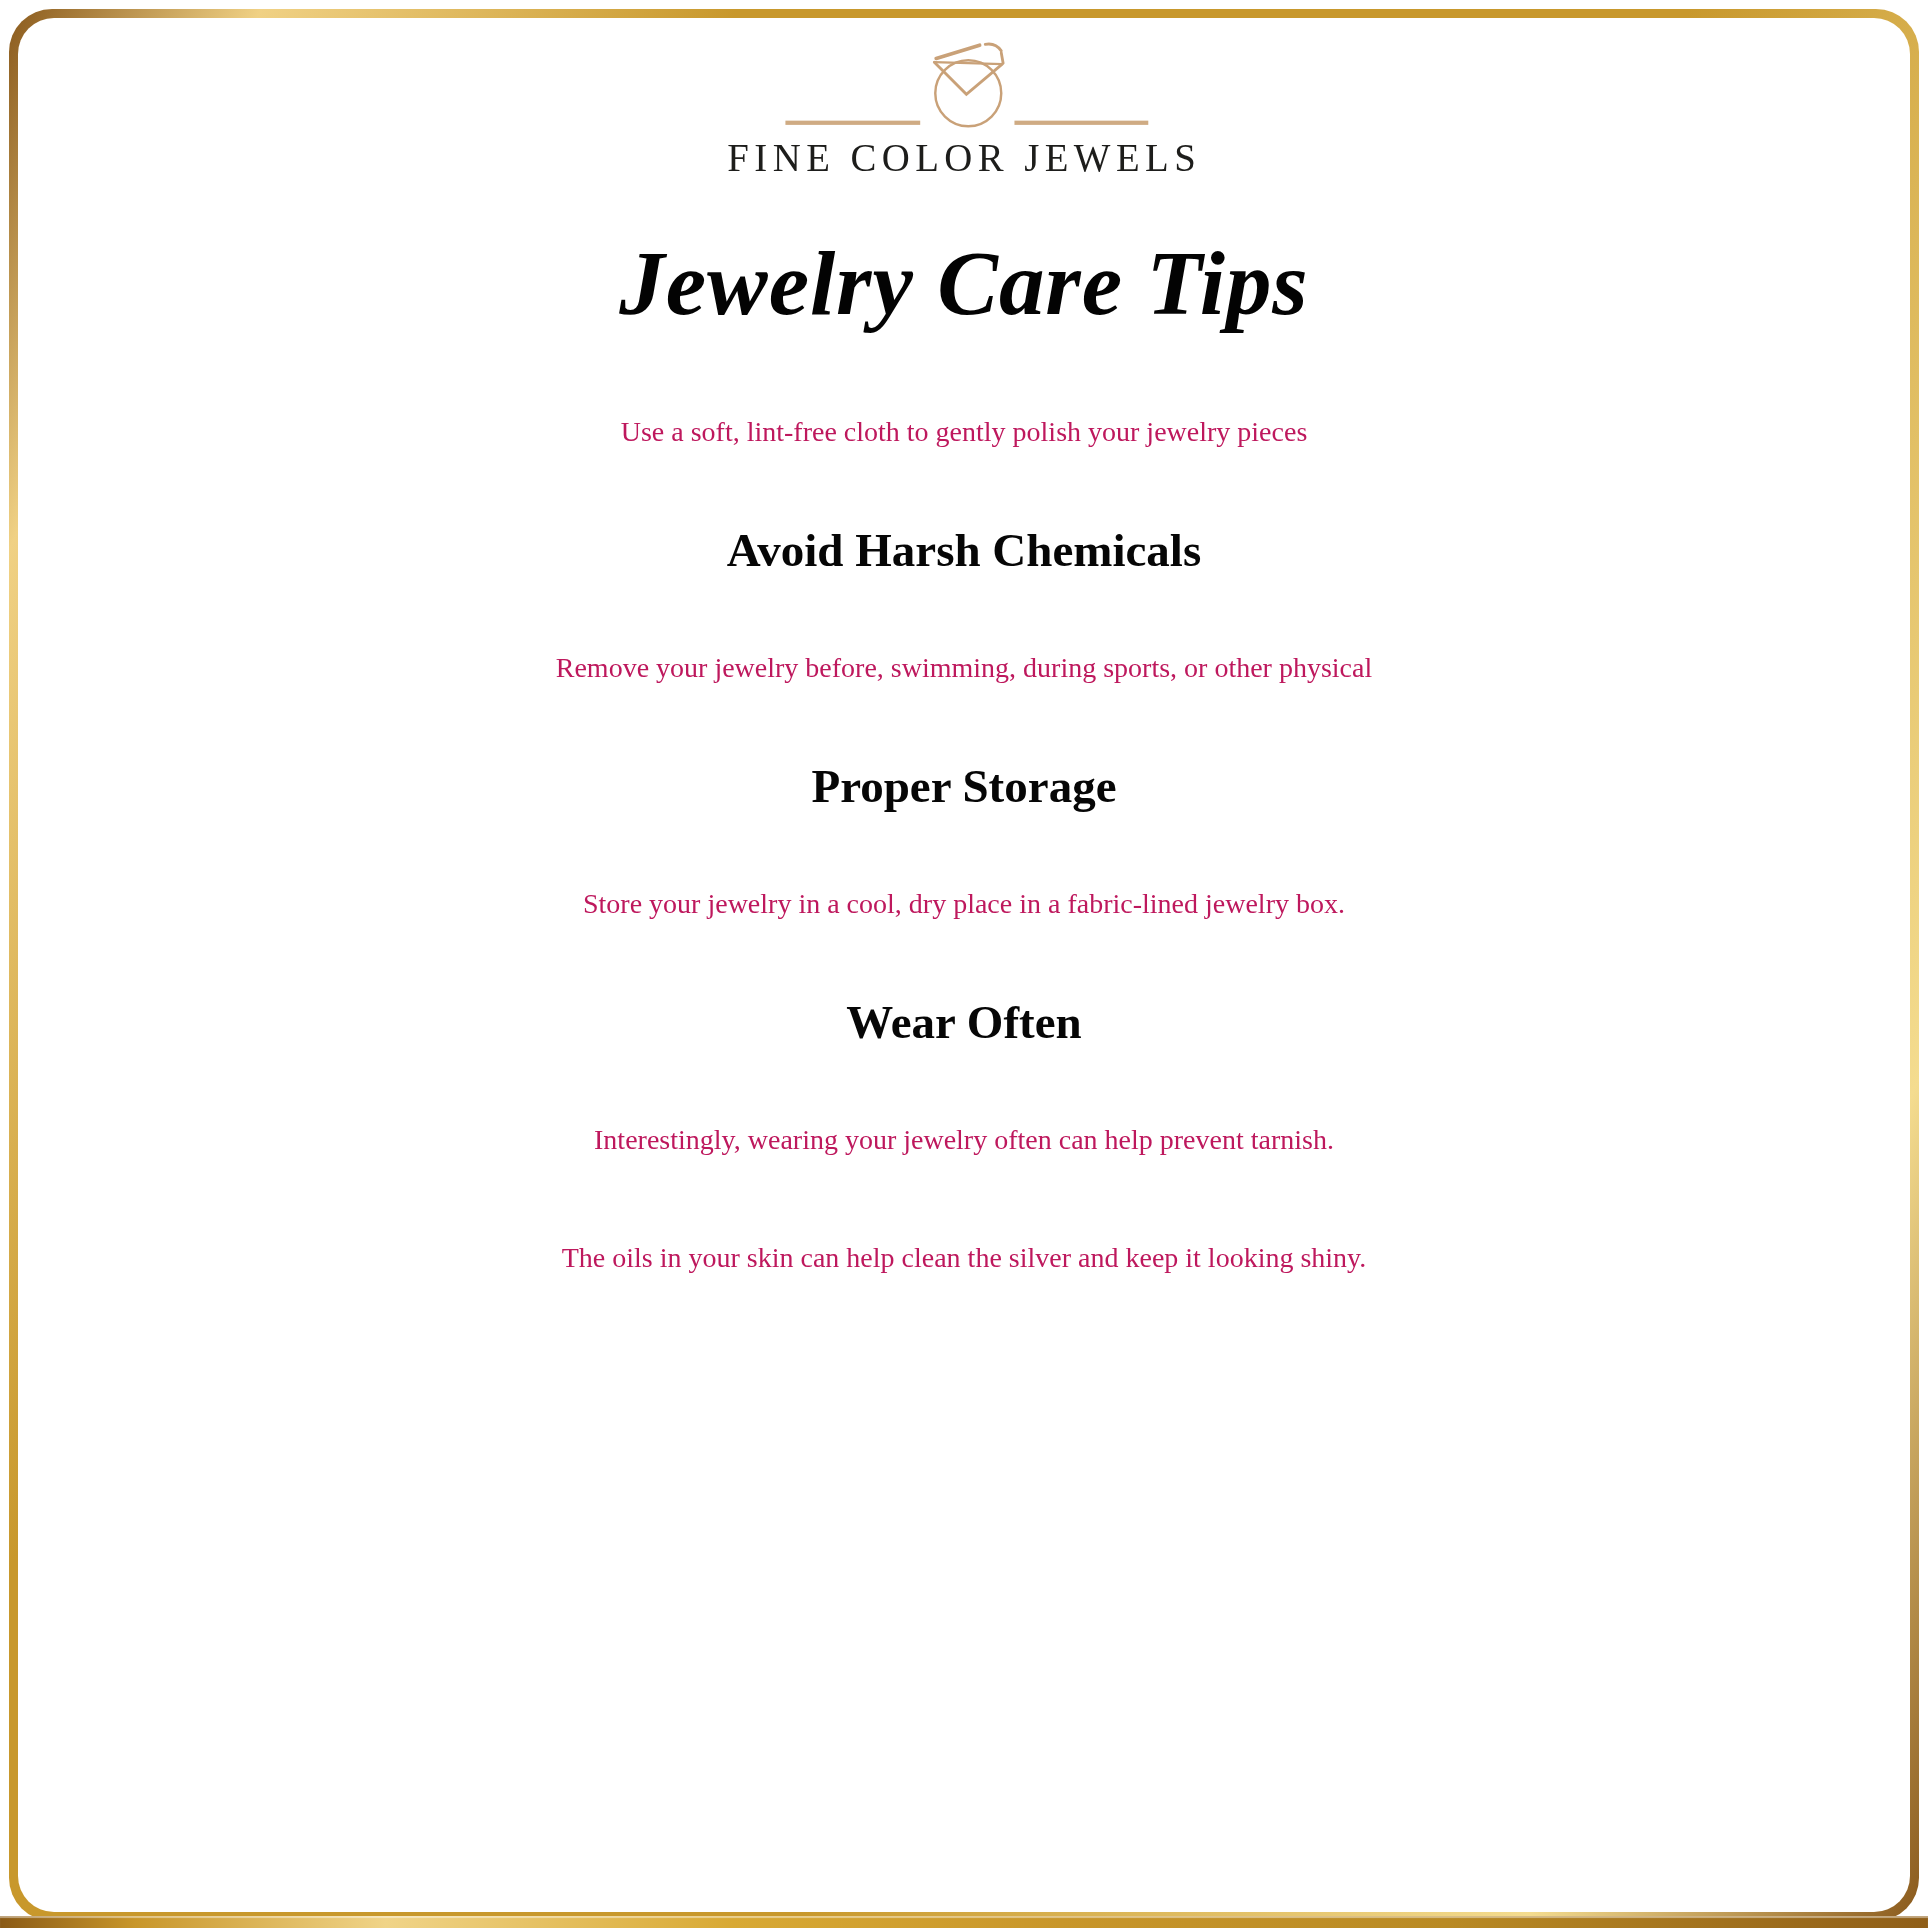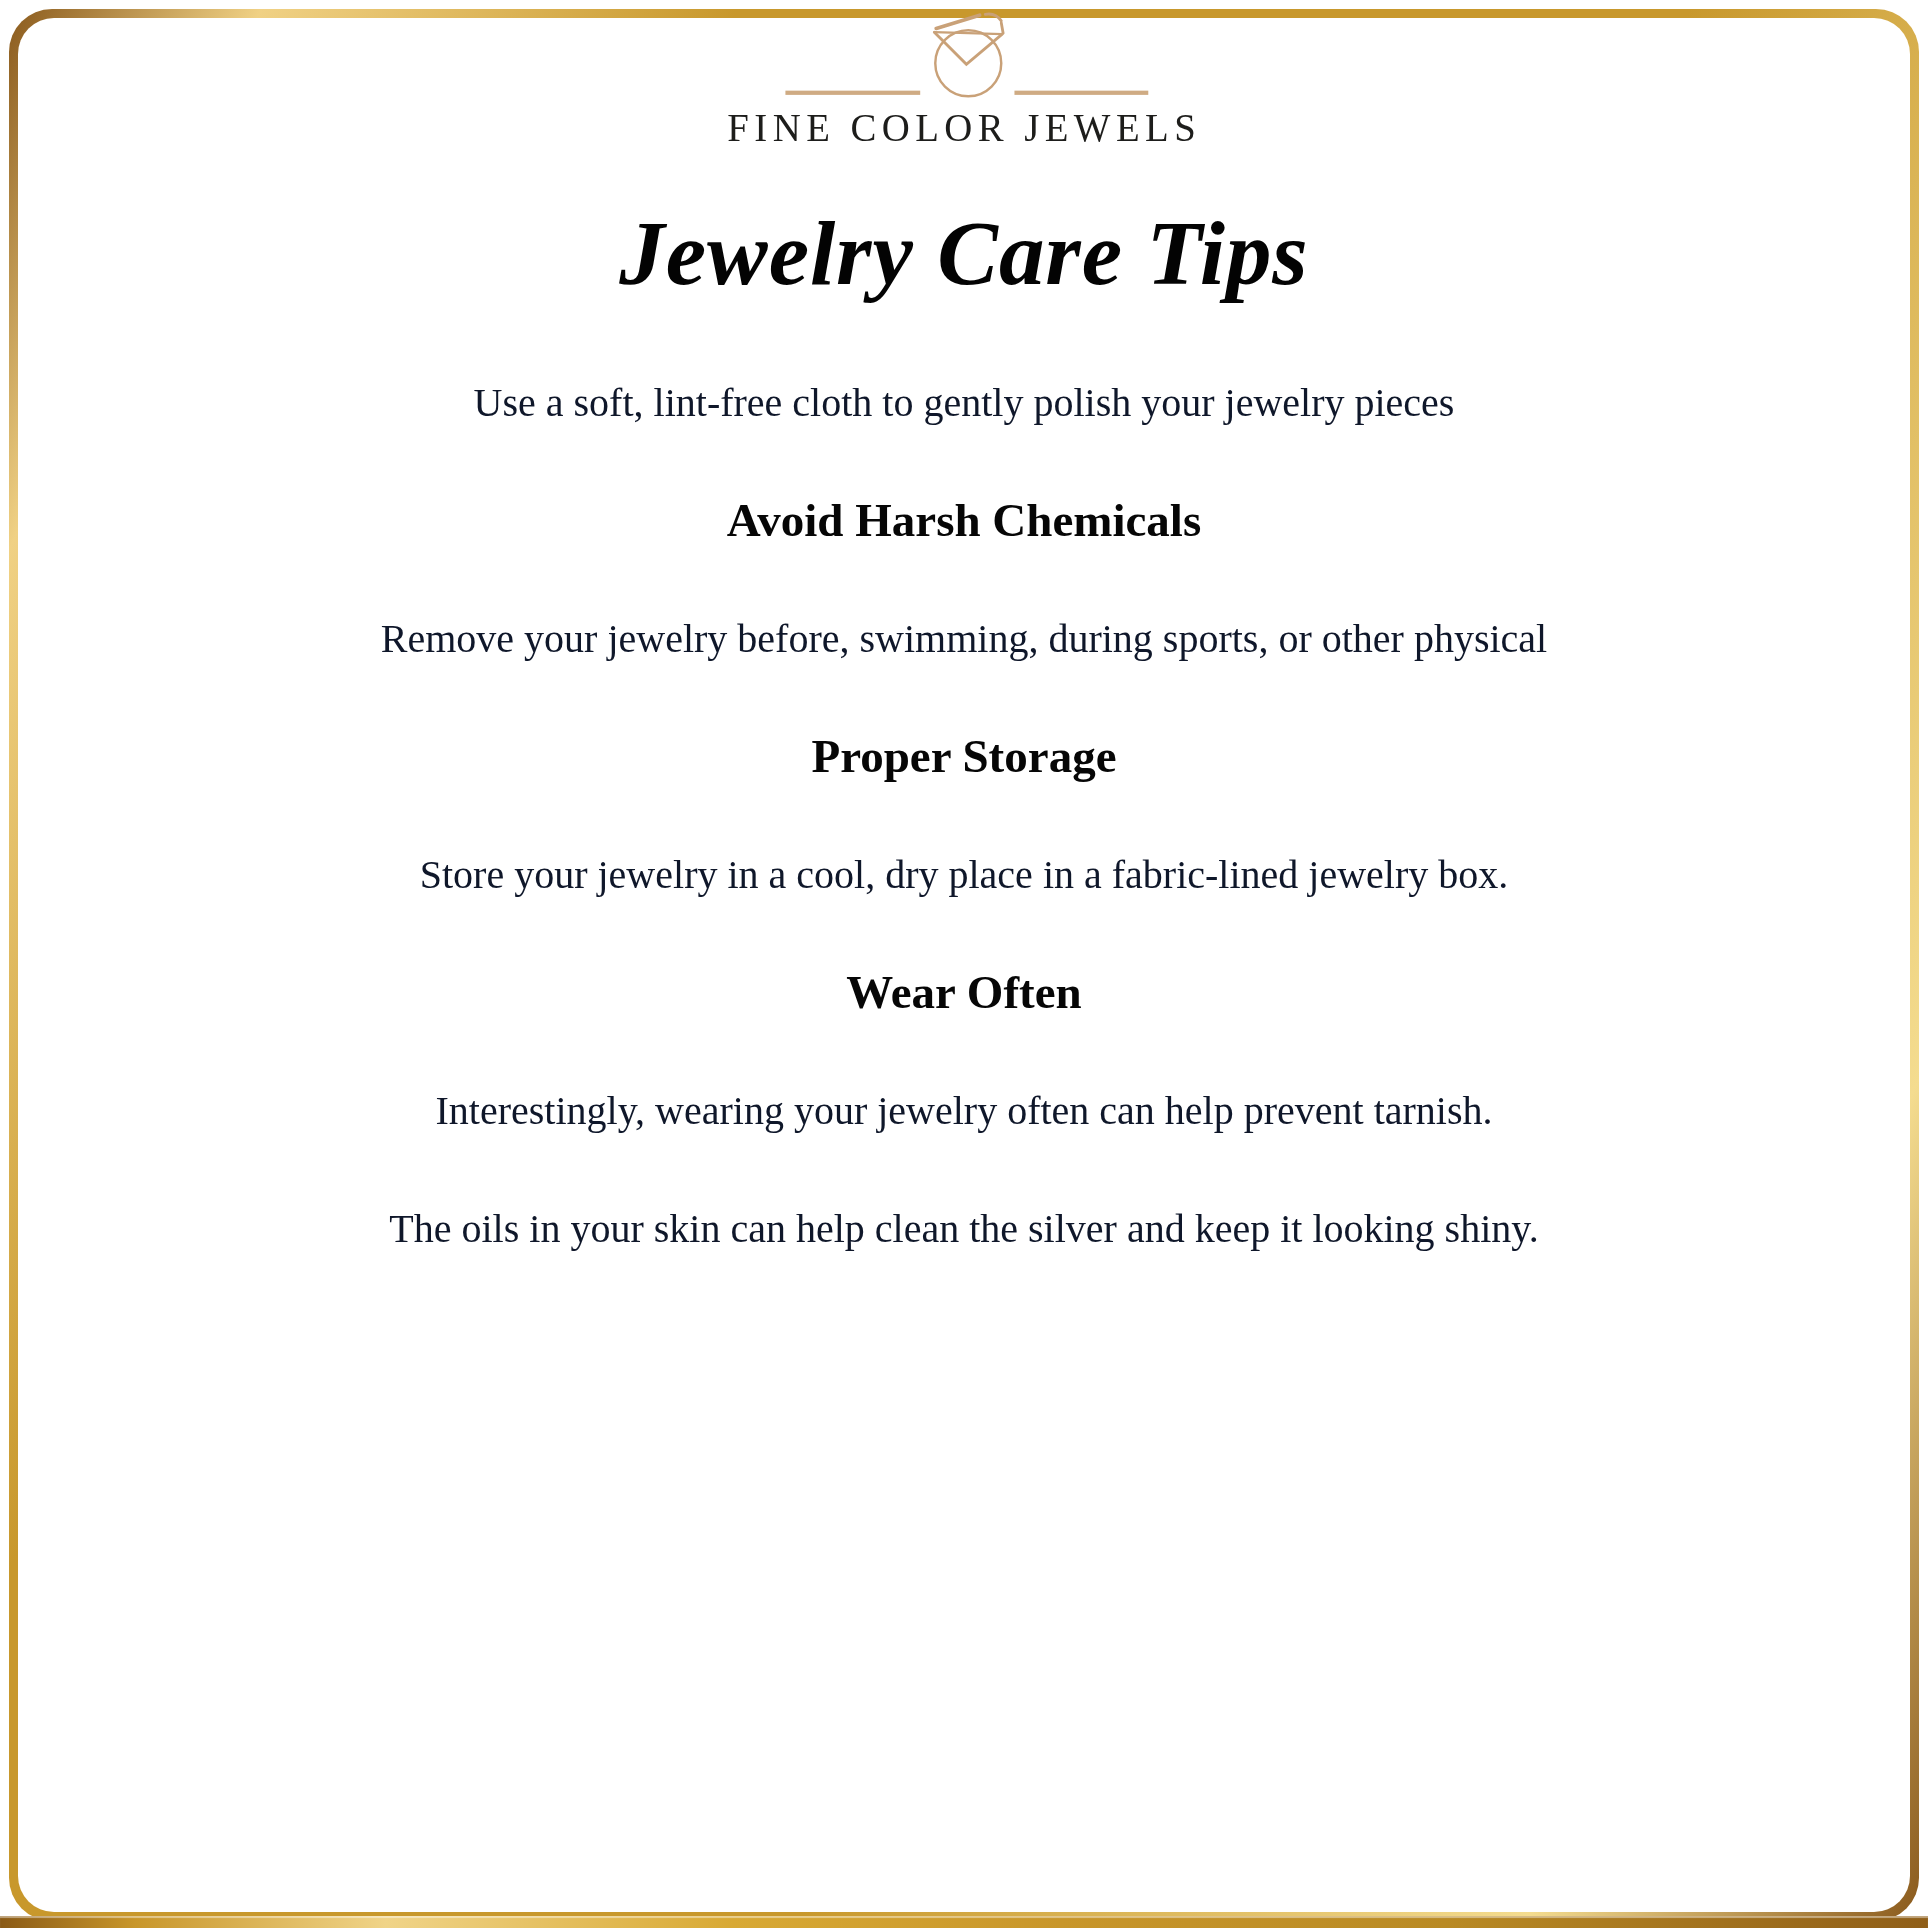--- a/index.html
+++ b/index.html
@@ -37,20 +37,21 @@
     height: 12.2px;
     z-index: 3;
     background: linear-gradient(90deg,
       #8a5a16 0%, #c8962a 7%, #f0d488 20%, #d8a934 38%,
       #c8962a 55%, #b98a24 75%, #8f5e18 100%);
     box-shadow: inset 0 1.9px 0.9px rgba(255,255,255,0.45);
   }
   .content {
     position: relative;
     z-index: 2;
+    padding-top: 30px;
     text-align: center;
   }
   .logo-icon {
     display: block;
     margin: 0 auto;
     width: 377px;
     height: 104px;
   }
   .brand {
     height: 47px;
@@ -84,22 +85,22 @@
     align-items: center;
     justify-content: center;
     white-space: pre-wrap;
   }
   .heading {
     font-size: 47px;
     font-weight: 700;
     color: #060606;
   }
   .bodytext {
-    font-size: 40px;
-    color: #0f172a;
+    font-size: 28px;
+    color: #be185d;
   }
 </style>
 </head>
 <body>
 
 <div class="page">
 
   <div class="frame">
     <div class="frame-inner"></div>
   </div>

